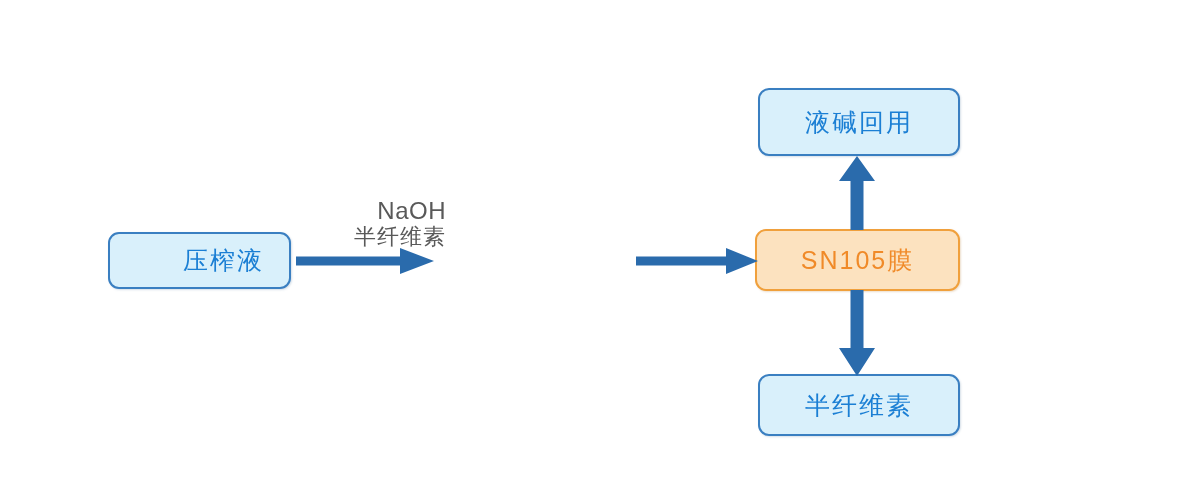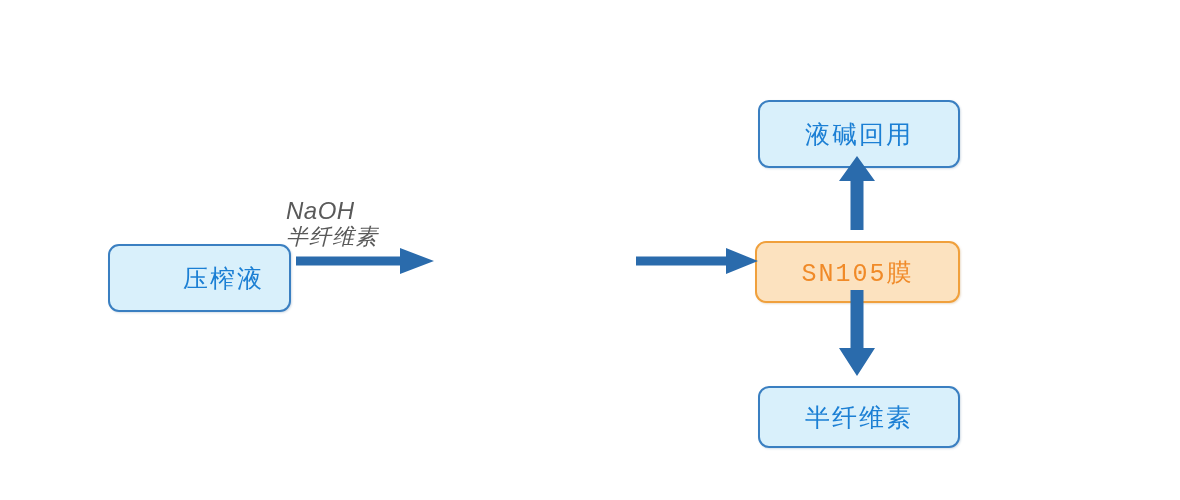--- a/index.html
+++ b/index.html
@@ -17,39 +17,37 @@
   }
   .node {
     position: absolute;
     box-sizing: border-box;
     display: flex;
     align-items: center;
     justify-content: center;
     border-radius: 11px;
     letter-spacing: 2px;
     white-space: nowrap;
-    margin-top: 12px;
   }
   .node-blue {
     background: #d9f0fb;
     border: 2px solid #3a7fc1;
     color: #1b7fd4;
     font-size: 25px;
     box-shadow: 1px 1px 2px rgba(120,150,180,0.30);
   }
   .node-orange {
     background: #fce2bf;
     border: 2px solid #f0a03c;
     color: #f08a28;
     font-size: 25px;
     box-shadow: 1px 1px 2px rgba(200,160,110,0.35);
-    font-family: Liberation Mono, monospace;
   }
   
-  #node-press   { left: 108px; top: 232px; width: 183px; height: 68px; padding-left: 48px; }
+  #node-press   { left: 108px; top: 232px; width: 183px; height: 57px; padding-left: 48px; }
   #node-prefilt { left: 433px; top: 232px; width: 198px; height: 57px; }
   #node-memb    { left: 755px; top: 229px; width: 205px; height: 62px; }
   #node-alkali  { left: 758px; top: 88px;  width: 202px; height: 68px; }
   #node-hemi    { left: 758px; top: 374px; width: 202px; height: 62px; }
 
   
   .arrow {
     position: absolute;
     display: block;
   }
@@ -57,25 +55,24 @@
   #arrow-h2 { left: 636px; top: 246px; width: 122px; height: 30px; }
   #arrow-up { left: 838px; top: 156px; width: 38px; height: 74px; }
   #arrow-dn { left: 838px; top: 290px; width: 38px; height: 86px; }
 
   
   #edge-label-naoh {
     position: absolute;
     left: 286px;
     top: 198px;
     width: 160px;
-    text-align: left;
+    text-align: right;
     color: #595959;
     line-height: 1.12;
     pointer-events: none;
-    font-style: italic;
   }
   #edge-label-naoh .l1 {
     display: block;
     font-size: 24px;
     letter-spacing: 0.5px;
   }
   #edge-label-naoh .l2 {
     display: block;
     font-size: 22px;
     letter-spacing: 1px;

